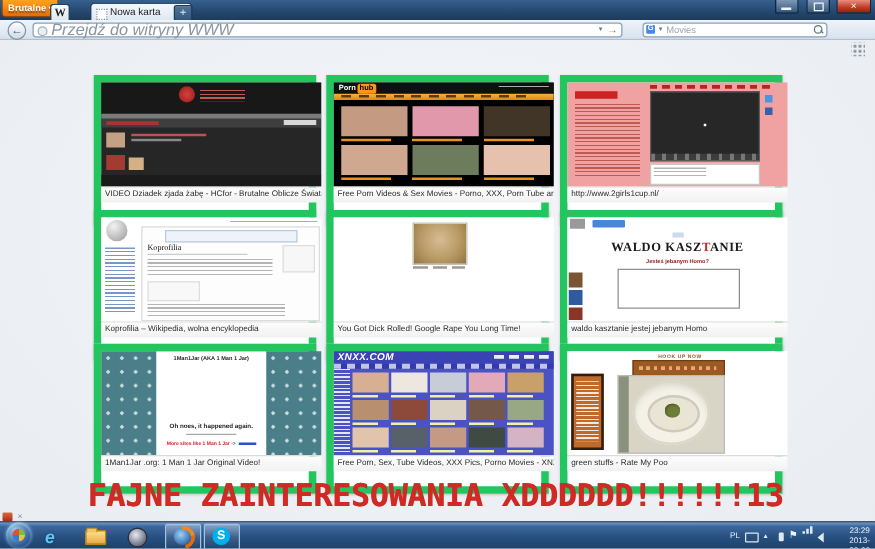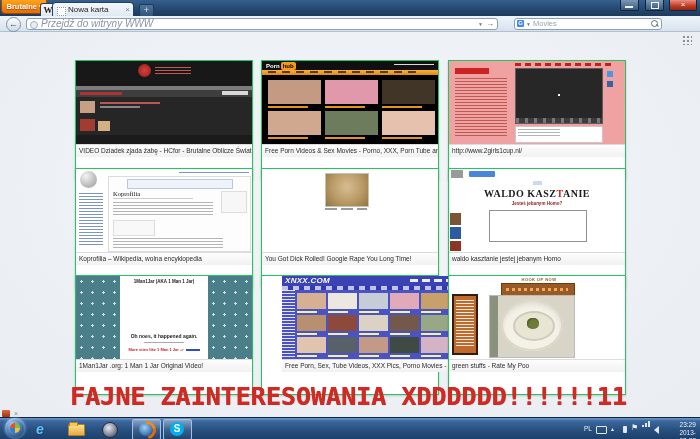--- a/index.html
+++ b/index.html
@@ -9,21 +9,21 @@
   
   .titlebar{position:absolute;left:0;top:0;width:700px;height:16px;
     background:linear-gradient(180deg,#36608f 0%,#24476d 60%,#1c3a5c 100%);}
   .fx-btn{position:absolute;left:1px;top:0;width:44px;height:13px;border-radius:0 0 4px 4px;
     background:linear-gradient(180deg,#ffa31a,#e86a07);border:1px solid #9c4a05;border-top:none;
     color:#fff;font-size:7.5px;font-weight:bold;text-align:center;line-height:13px;text-shadow:0 1px 1px rgba(0,0,0,.4);}
   .fx-btn .caret{font-size:5px;vertical-align:1px;}
   .ptab{position:absolute;left:40px;top:3px;width:14px;height:13px;background:linear-gradient(#f6fafd,#dce6f0);
     border:1px solid #23425f;border-bottom:none;border-radius:3px 3px 0 0;
     font-family:"Liberation Serif",serif;font-weight:bold;font-size:9px;color:#222;text-align:center;line-height:13px;}
-  .tab{position:absolute;left:52px;top:2px;width:80px;height:14px;background:linear-gradient(#f4f8fc,#dde7f1);
+  .tab{position:absolute;left:72px;top:2px;width:80px;height:14px;background:linear-gradient(#f4f8fc,#dde7f1);
     border:1px solid #23425f;border-bottom:none;border-radius:4px 4px 0 0;}
   .tab-fav{position:absolute;left:4px;top:4px;width:7px;height:7px;border:1px dotted #8a97a5;background:#fff;}
   .tab-title{position:absolute;left:15px;top:0;font-size:8px;color:#1c1c1c;line-height:14px;}
   .tab-close{position:absolute;right:3px;top:0;font-size:8px;color:#7b8794;line-height:14px;}
   .newtab{position:absolute;left:139px;top:4px;width:13px;height:11px;background:linear-gradient(#4f759c,#33567c);
     border:1px solid #1d3a57;border-radius:2px;color:#dce8f4;font-size:9px;line-height:11px;text-align:center;}
   .win-controls{position:absolute;right:3px;top:0;height:10px;}
   .wc{display:inline-block;vertical-align:top;width:17px;height:10px;margin-left:1px;
     background:linear-gradient(rgba(255,255,255,.35),rgba(120,150,180,.2));
     border:1px solid #10263c;border-top:none;border-radius:0 0 2px 2px;position:relative;}
@@ -34,21 +34,21 @@
 
   
   .toolbar{position:absolute;left:0;top:16px;width:700px;height:15px;
     background:linear-gradient(180deg,#eef4fa,#d8e2ee);border-bottom:1px solid #b2c1d2;}
   .back{position:absolute;left:6px;top:1px;width:13px;height:13px;border-radius:50%;
     background:linear-gradient(#fdfefe,#cfdae6);border:1px solid #7e93a8;color:#44586c;
     font-size:9px;line-height:12px;text-align:center;}
   .urlbar{position:absolute;left:26px;top:2px;width:470px;height:10px;background:#fff;
     border:1px solid #8aa0b6;border-radius:3px;}
   .site-fav{position:absolute;left:3px;top:2px;width:6px;height:6px;border-radius:50%;border:1px solid #9fb0c0;background:#e8eef4;}
-  .url-text{position:absolute;left:14px;top:0;font-size:10px;font-style:italic;color:#8a95a2;line-height:10px;white-space:nowrap;}
+  .url-text{position:absolute;left:14px;top:0;font-size:13px;font-style:italic;color:#8a95a2;line-height:10px;white-space:nowrap;}
   .url-caret{position:absolute;right:14px;top:0;font-size:5px;color:#67788a;line-height:10px;}
   .go-ico{position:absolute;right:3px;top:0;font-size:8px;color:#4e6277;line-height:10px;}
   .searchbar{position:absolute;left:514px;top:2px;width:146px;height:10px;background:#fff;border:1px solid #8aa0b6;border-radius:3px;}
   .g-fav{position:absolute;left:2px;top:1px;width:7px;height:7px;background:#4285f4;border-radius:1px;
     color:#fff;font-size:6px;font-weight:bold;text-align:center;line-height:7px;}
   .s-caret{position:absolute;left:11px;top:0;font-size:5px;color:#67788a;line-height:10px;}
   .search-text{position:absolute;left:18px;top:0;font-size:7.5px;color:#9aa4ae;line-height:10px;}
   .magnifier{position:absolute;right:3px;top:1px;width:5px;height:5px;border:1px solid #5e7085;border-radius:50%;}
   .magnifier i{position:absolute;left:4px;top:4px;width:3px;height:1px;background:#5e7085;transform:rotate(45deg);}
   .home-ico{position:absolute;left:668px;top:18px;font-size:11px;color:#4a5c6e;line-height:11px;}
@@ -57,21 +57,21 @@
   .bm-btn i{position:absolute;left:2px;top:2px;width:4px;height:4px;background:#7d91a5;}
   .bm-btn .caret{position:absolute;right:1px;top:1px;font-size:4px;color:#4a5c6e;}
 
   
   .content{position:absolute;left:0;top:32px;width:700px;height:385px;
     background:radial-gradient(ellipse at 50% 40%,#f3f5f8 0%,#e9edf2 100%);}
   .grid-toggle{position:absolute;left:681px;top:34px;width:11px;height:11px;
     background-image:radial-gradient(#8a9099 1.1px,rgba(0,0,0,0) 1.2px);background-size:4px 4px;background-position:1px 1px;}
 
   .tile{position:absolute;width:178px;height:120px;box-sizing:border-box;background:#fff;
-    border:1px solid #22c55e;box-shadow:0 1px 2px rgba(0,0,0,.18);}
+    border:6px solid #22c55e;box-shadow:0 1px 2px rgba(0,0,0,.18);}
   .shot{position:relative;width:176px;height:83px;overflow:hidden;}
   .cap{width:176px;height:13px;box-sizing:border-box;background:linear-gradient(#fdfdfd,#f1f1f1);
     border-top:1px solid #dcdcdc;font-size:6.5px;line-height:12px;color:#2a2a2a;padding:0 3px;
     white-space:nowrap;overflow:hidden;}
 
   
   .lines-gray{background:repeating-linear-gradient(180deg,#b5b5b5 0,#b5b5b5 1px,rgba(0,0,0,0) 1px,rgba(0,0,0,0) 3px);}
   .lines-blue{background:repeating-linear-gradient(180deg,#7a95c6 0,#7a95c6 1px,rgba(0,0,0,0) 1px,rgba(0,0,0,0) 3px);}
   .lines-red{background:repeating-linear-gradient(180deg,#bd5a52 0,#bd5a52 1px,rgba(0,0,0,0) 1px,rgba(0,0,0,0) 3px);}
   .lines-white{background:repeating-linear-gradient(180deg,rgba(255,255,255,.85) 0,rgba(255,255,255,.85) 1px,rgba(0,0,0,0) 1px,rgba(0,0,0,0) 3px);}
@@ -378,21 +378,21 @@
       <div class="abs oj-center">
         <div class="abs oj-title">1Man1Jar (AKA 1 Man 1 Jar)</div>
         <div class="abs oj-msg">Oh noes, it happened again.</div>
         <div class="abs oj-line"></div>
         <div class="abs oj-links"><span>More sites like 1 Man 1 Jar -&gt;</span><span class="oj-blue"></span></div>
       </div>
     </div>
     <div class="cap">1Man1Jar .org: 1 Man 1 Jar Original Video!</div>
   </div>
 
-  <div class="tile" style="left:261px;top:275px;padding-left:20px;">
+  <div class="tile" style="left:261px;top:275px;">
     <div class="shot xn">
       <div class="abs xn-head"></div>
       <div class="abs xn-logo">XNXX.COM</div>
       <div class="abs xn-hdash"></div>
       <div class="abs xn-nav"></div>
       <div class="abs xn-side lines-white"></div>
       <div class="abs xn-t" style="left:15px;top:17px;background:#d7b093;"></div>
       <div class="abs xn-t" style="left:46px;top:17px;background:#ece8e0;"></div>
       <div class="abs xn-t" style="left:77px;top:17px;background:#c6cdd6;"></div>
       <div class="abs xn-t" style="left:108px;top:17px;background:#e2aab8;"></div>
@@ -425,21 +425,21 @@
       <div class="abs rp-photo">
         <div class="abs rp-shade"></div>
         <div class="abs rp-bowl"></div>
         <div class="abs rp-water"></div>
         <div class="abs rp-poo"></div>
       </div>
     </div>
     <div class="cap">green stuffs - Rate My Poo</div>
   </div>
 
-  <div class="meme">FAJNE ZAINTERESOWANIA XDDDDDD!!!!!!11</div>
+  <div class="meme">FAJNE ZAINTERESOWANIA XDDDDDD!!!!!!13</div>
 
   <div class="stray"><i></i><b>×</b></div>
 
   <div class="taskbar">
     <div class="orb">
         <i></i>
       </div>
     <div class="tb-ico ie-e" style="left:36px;">e</div>
     <div class="tb-ico folder" style="left:68px;">
         <i></i>

